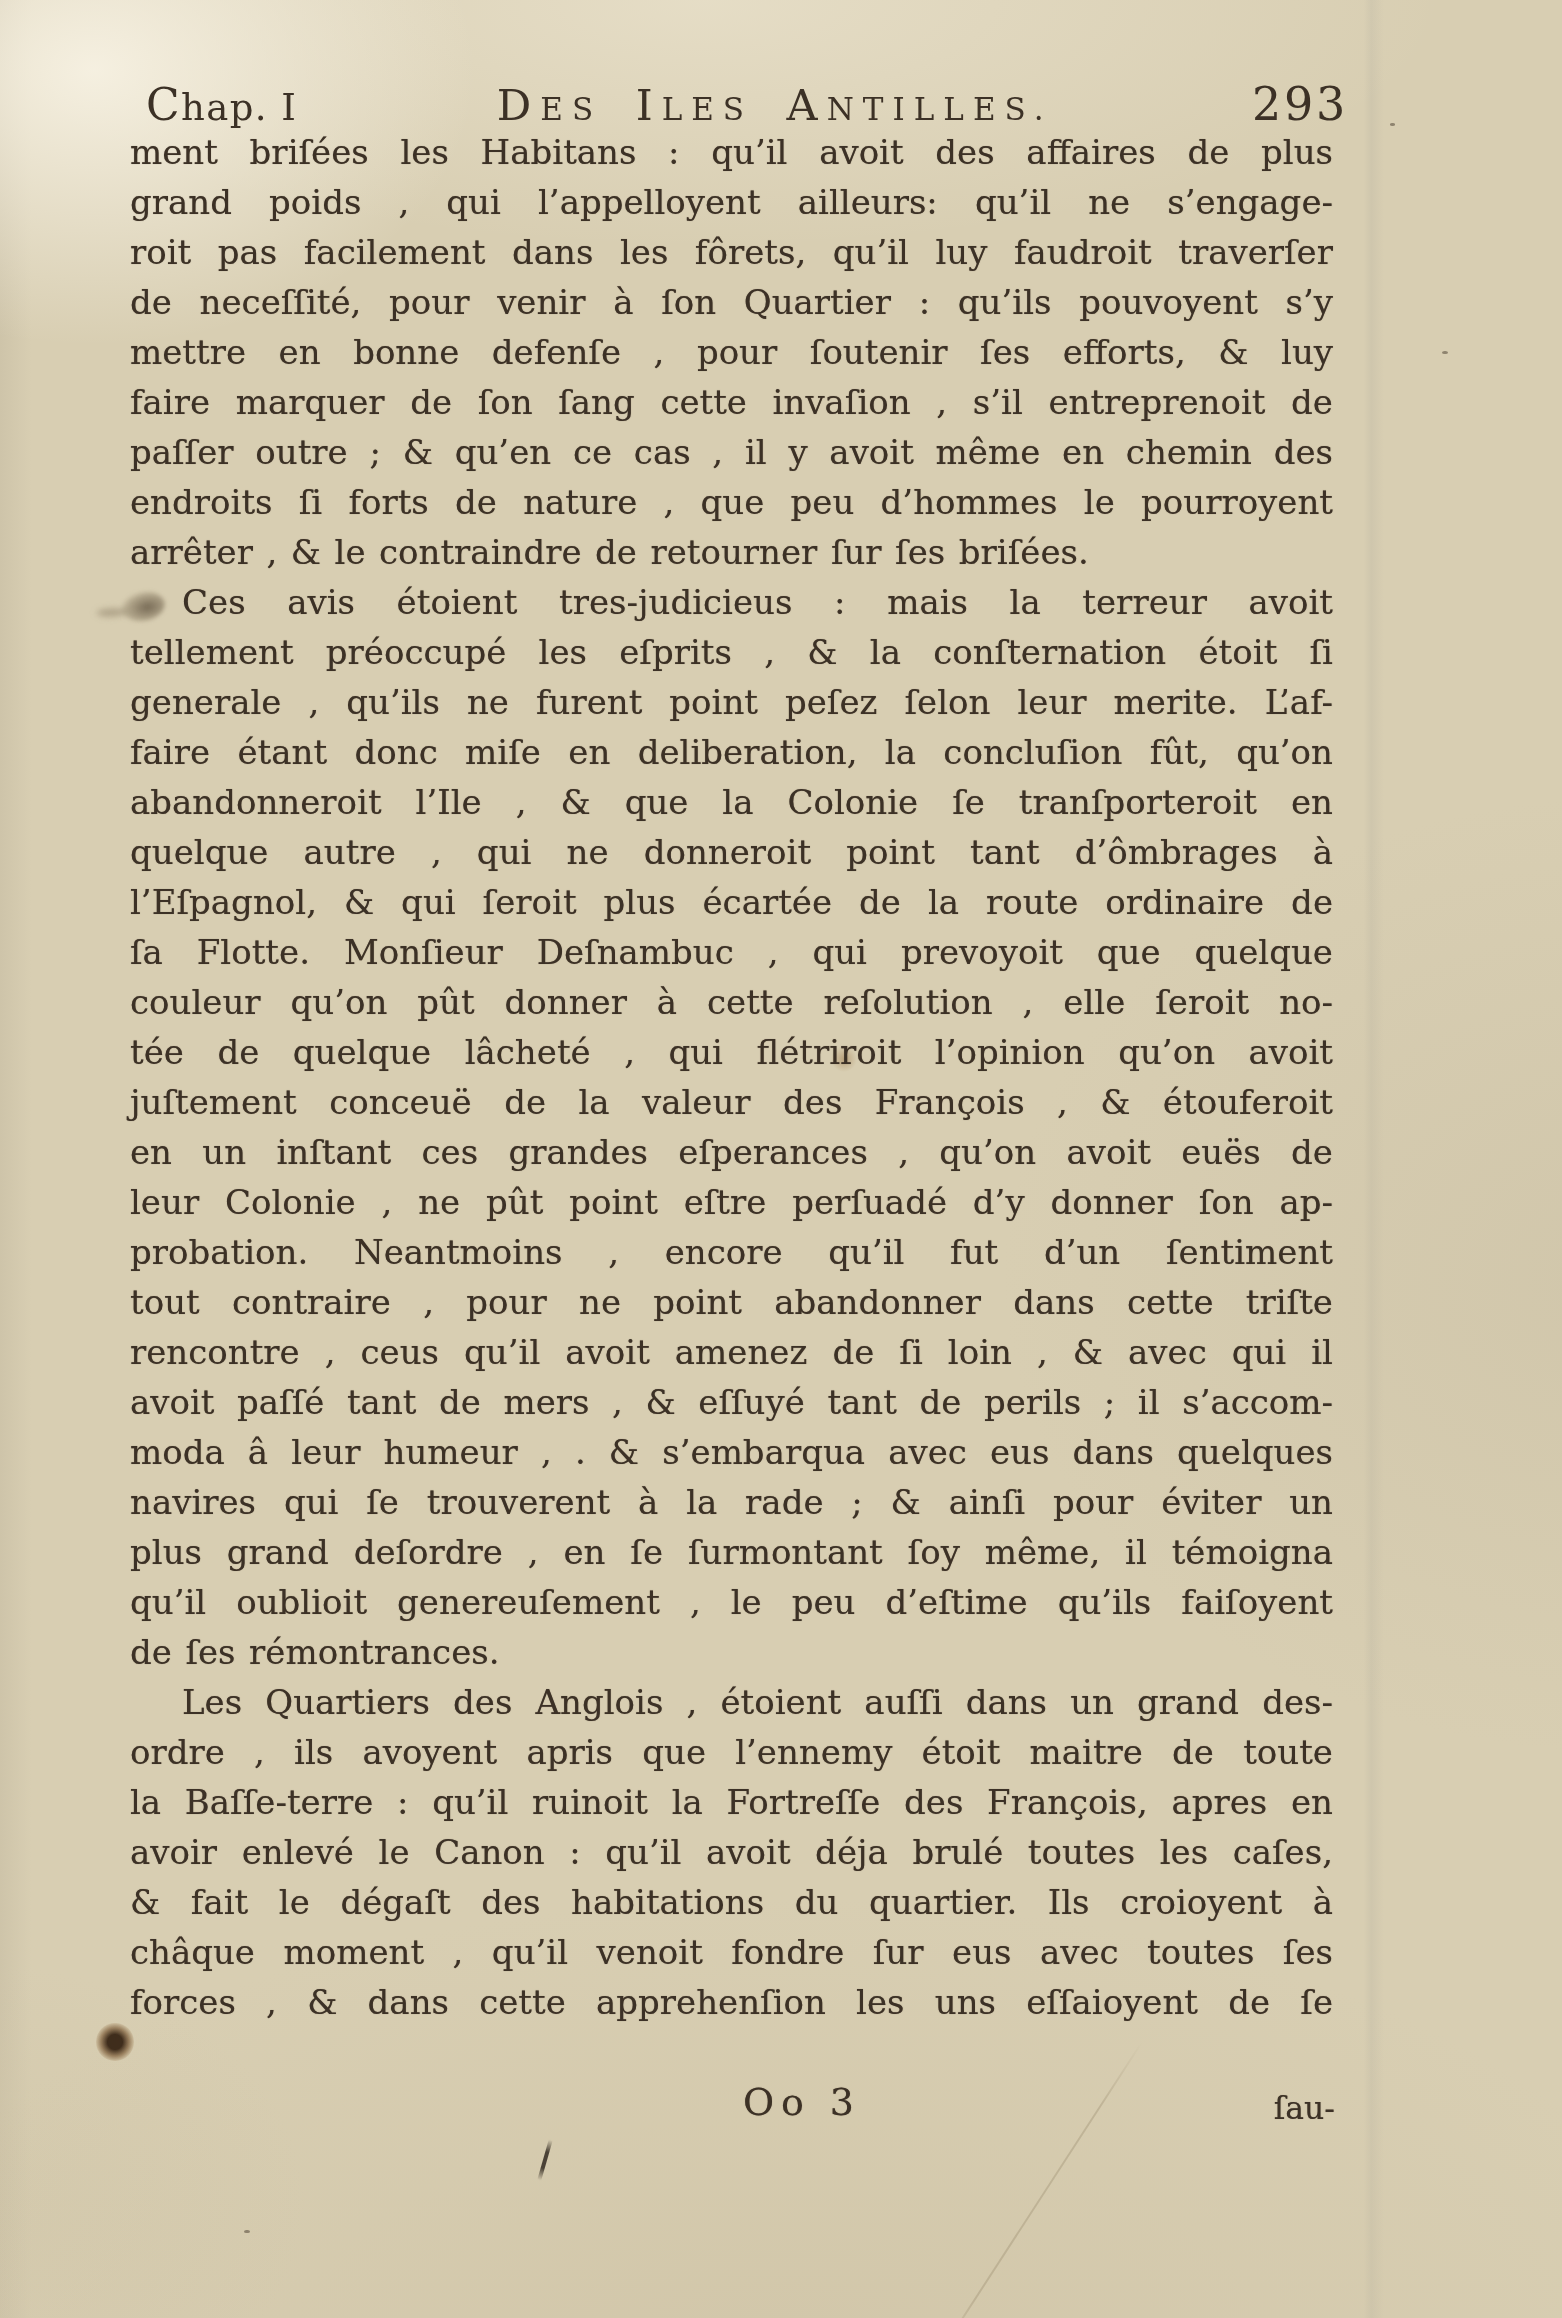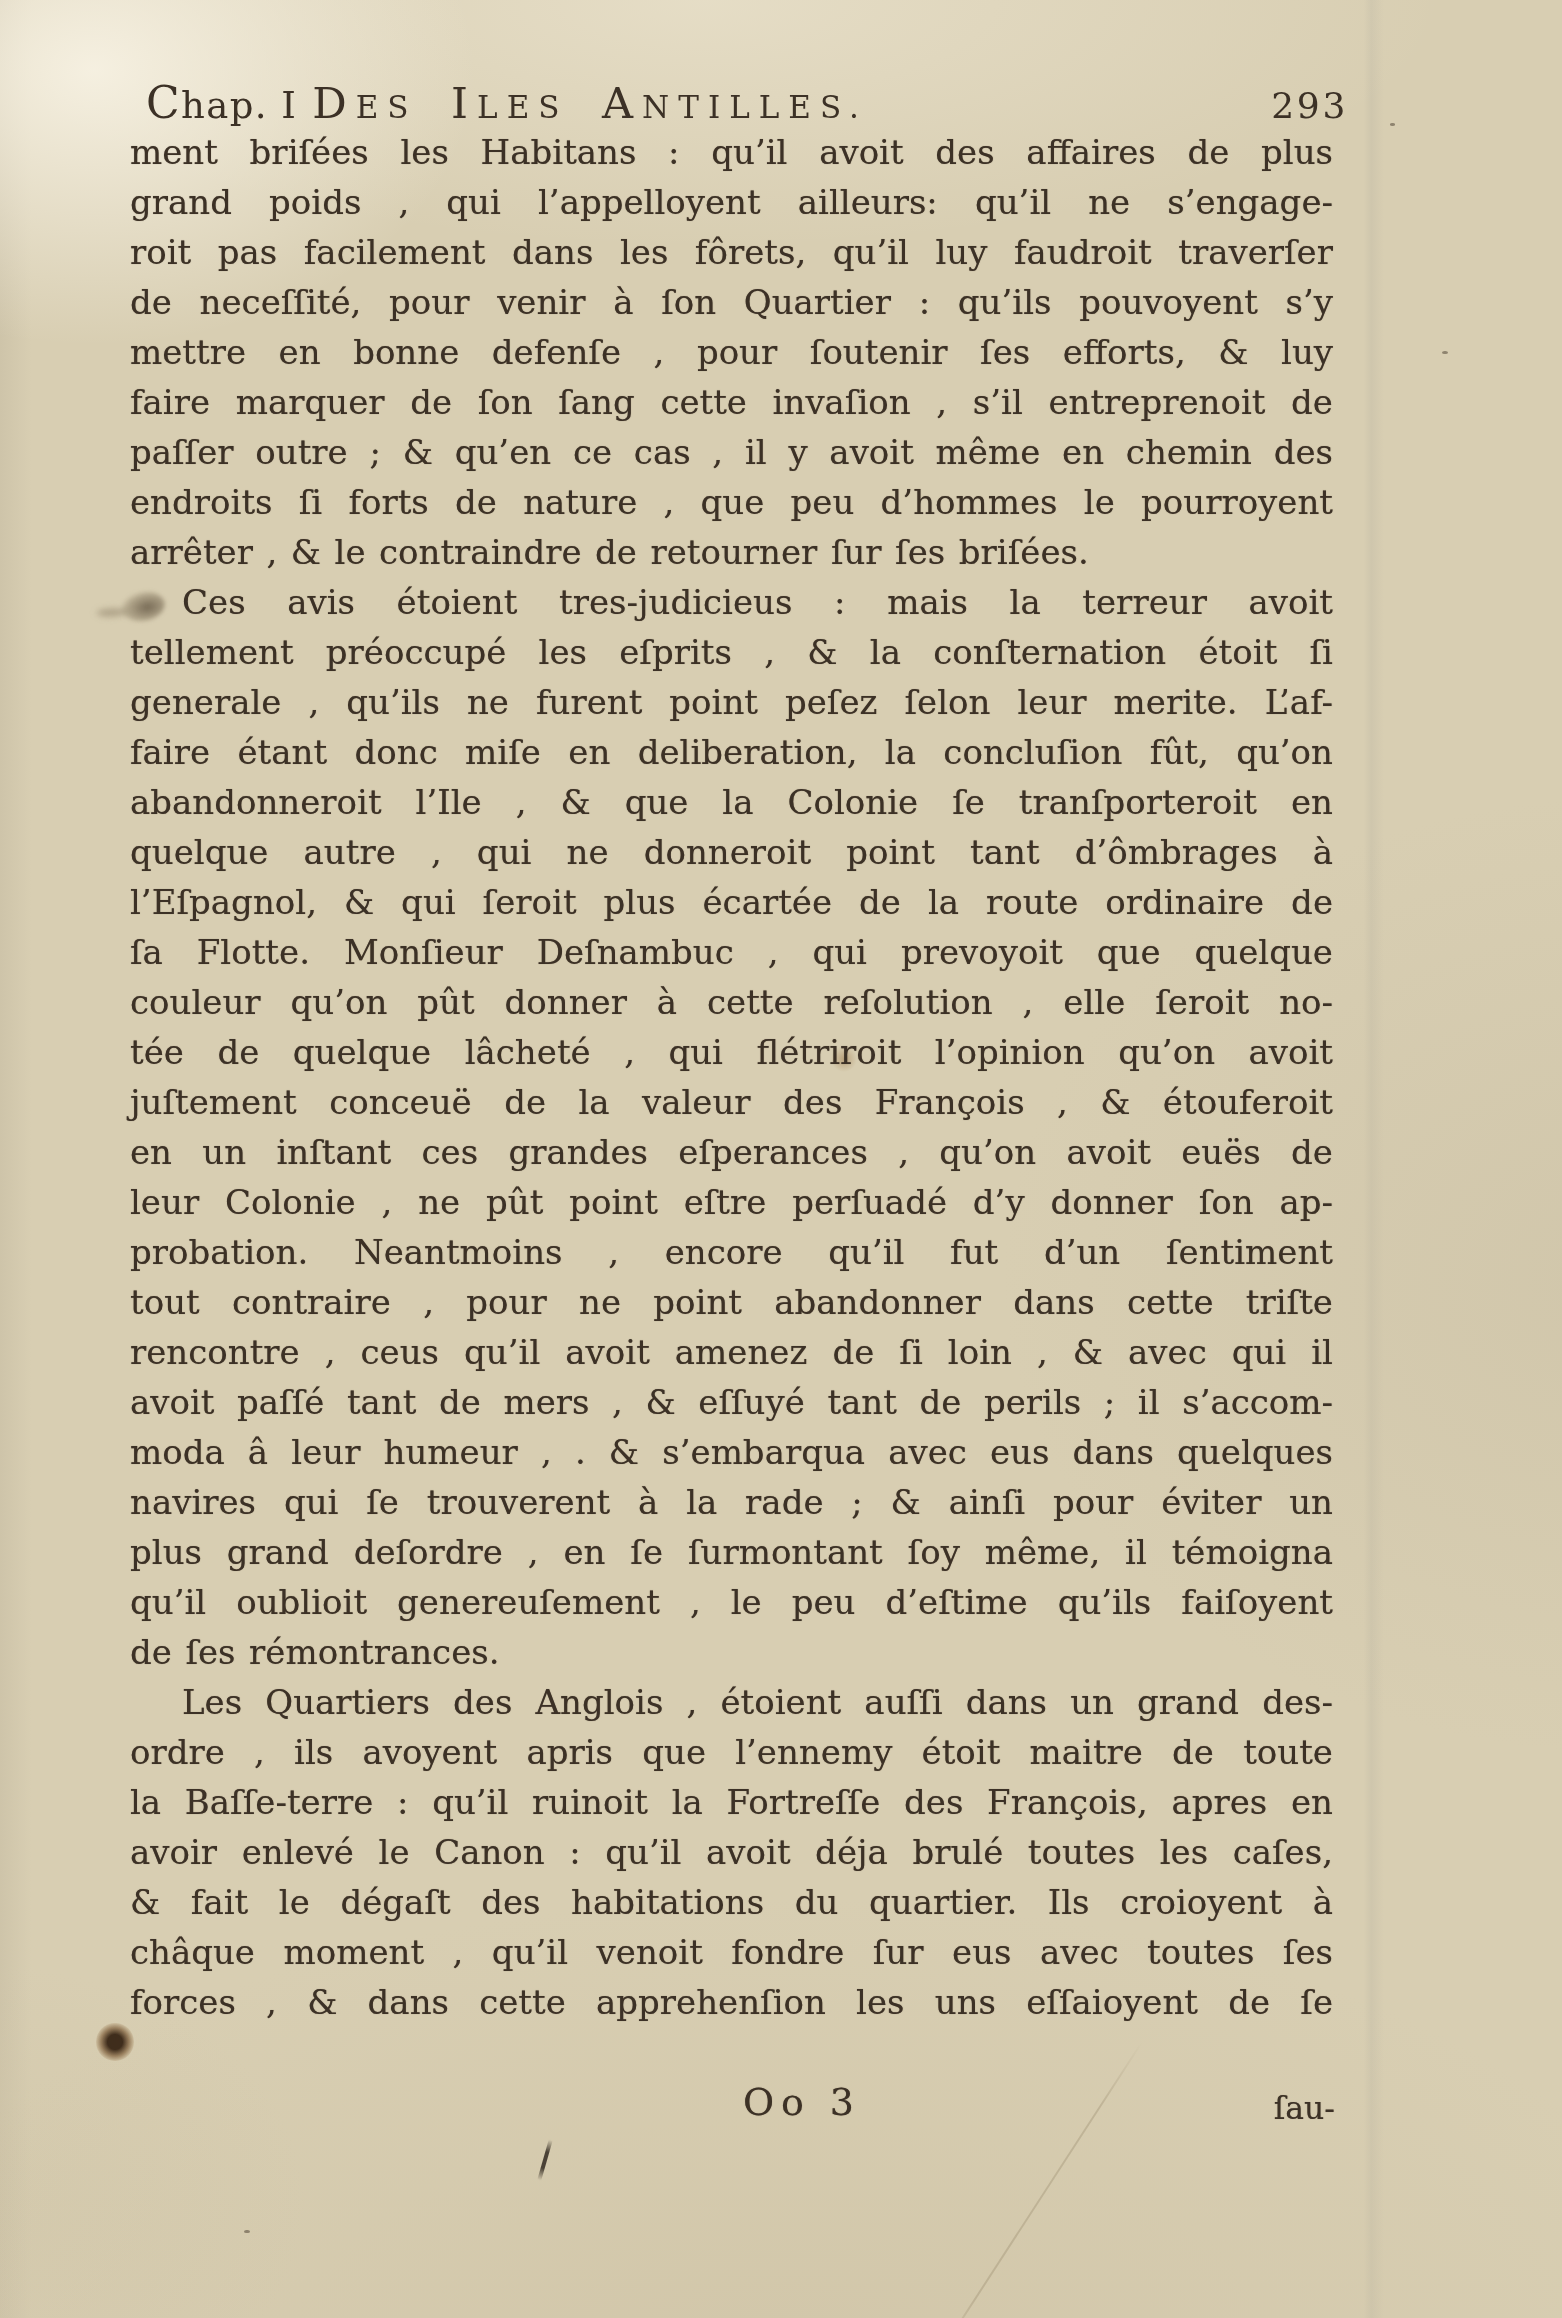--- a/index.html
+++ b/index.html
@@ -20,24 +20,24 @@
       linear-gradient(90deg, rgba(170,160,138,.22) 0%, rgba(170,160,138,0) 2%),
       linear-gradient(90deg, rgba(255,255,255,0) 87.3%, rgba(150,150,142,.14) 87.8%, rgba(255,255,255,0) 88.6%);
   }
   
   .header{
     position:absolute;left:146px;top:77px;width:1202px;
     display:flex;justify-content:space-between;align-items:baseline;
   }
   .chapter{font-size:37px;letter-spacing:1.4px;}
   .chapter::first-letter{font-size:44px;}
-  .title{flex:1;white-space:nowrap;}
+  .title{flex:1;text-align:center;white-space:nowrap;}
   .title-word{display:inline-block;font-size:31px;letter-spacing:9px;margin:0 15px;}
   .title-word::first-letter{font-size:43px;letter-spacing:9px;}
-  .pageno{font-size:36px;letter-spacing:2.7px;}
+  .pageno{font-size:46px;letter-spacing:2.7px;}
   
   .body{
     position:absolute;left:130px;top:127px;width:1203px;
     font-size:34px;line-height:50px;
     text-shadow:0 0 0.8px rgba(62,48,34,.6);
     word-spacing:2.7px;
   }
   .line{text-align:justify;text-align-last:justify;white-space:normal;}
   .line.indent{text-indent:52px;}
   .line.short{text-align-last:left;}

